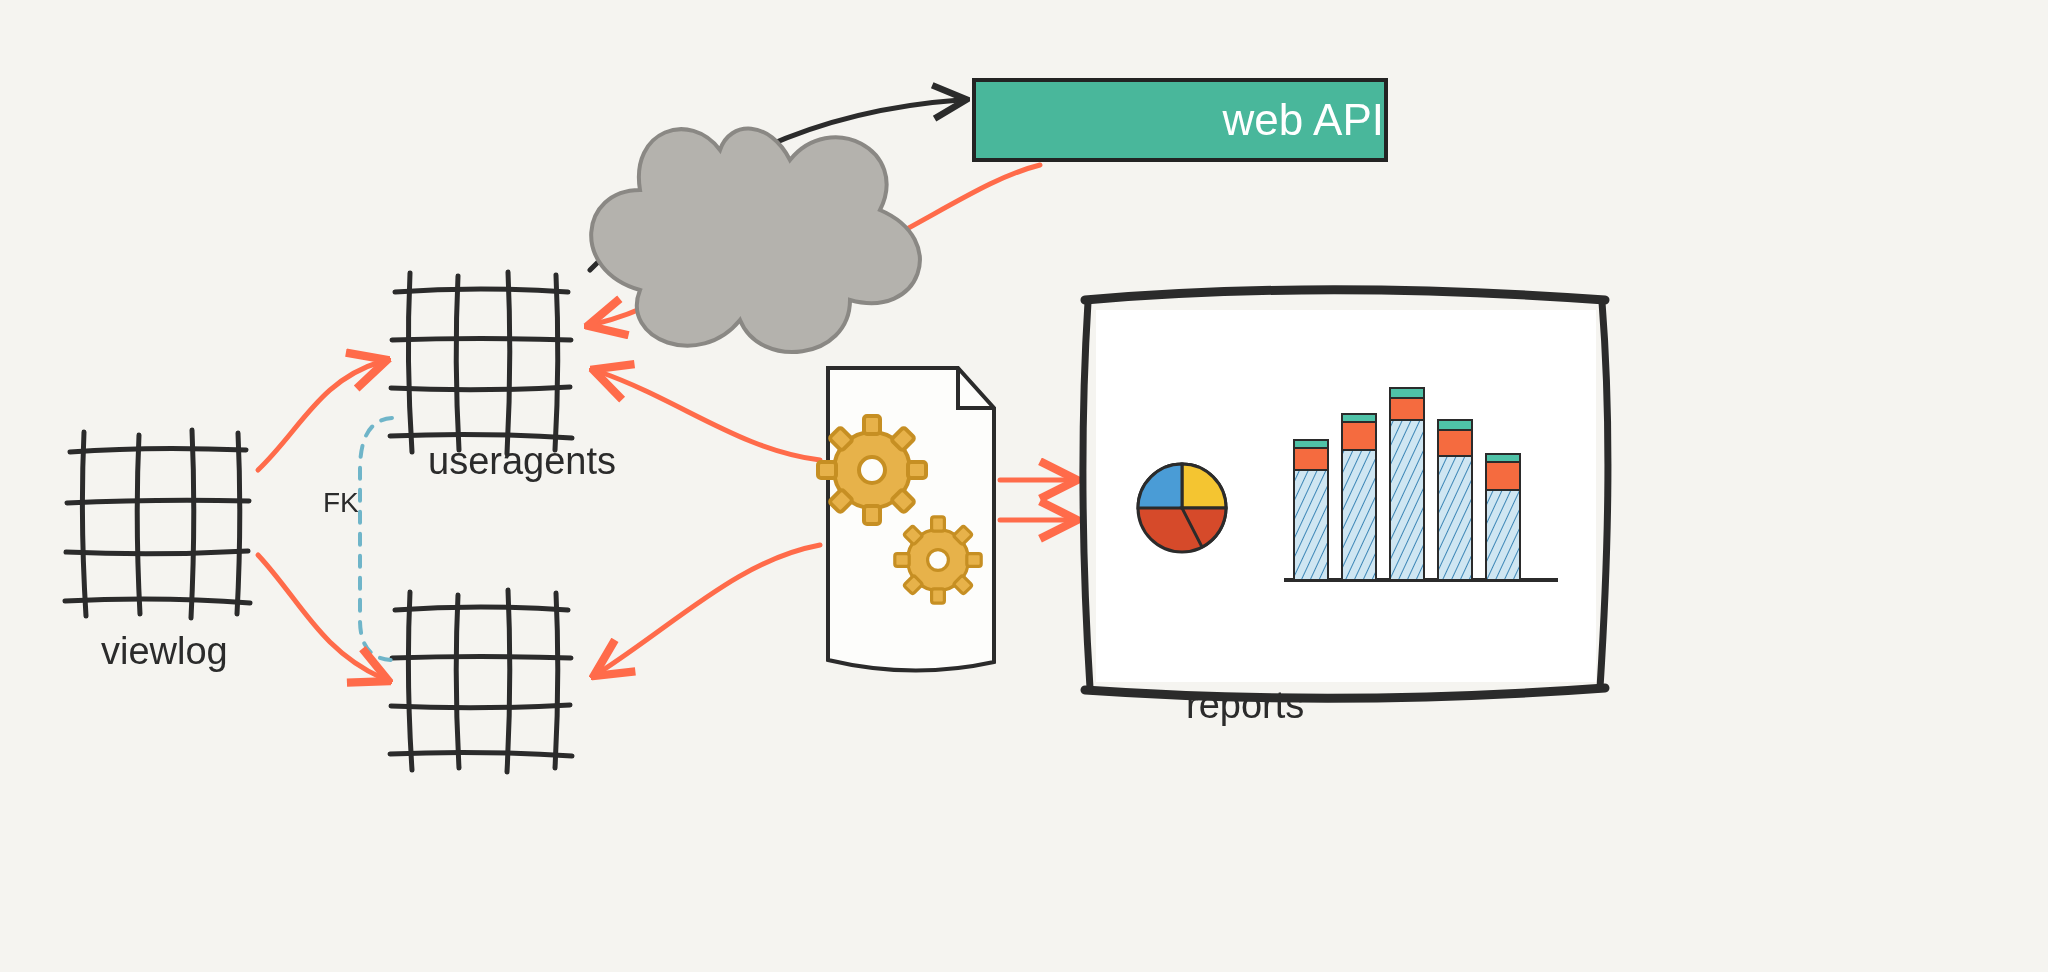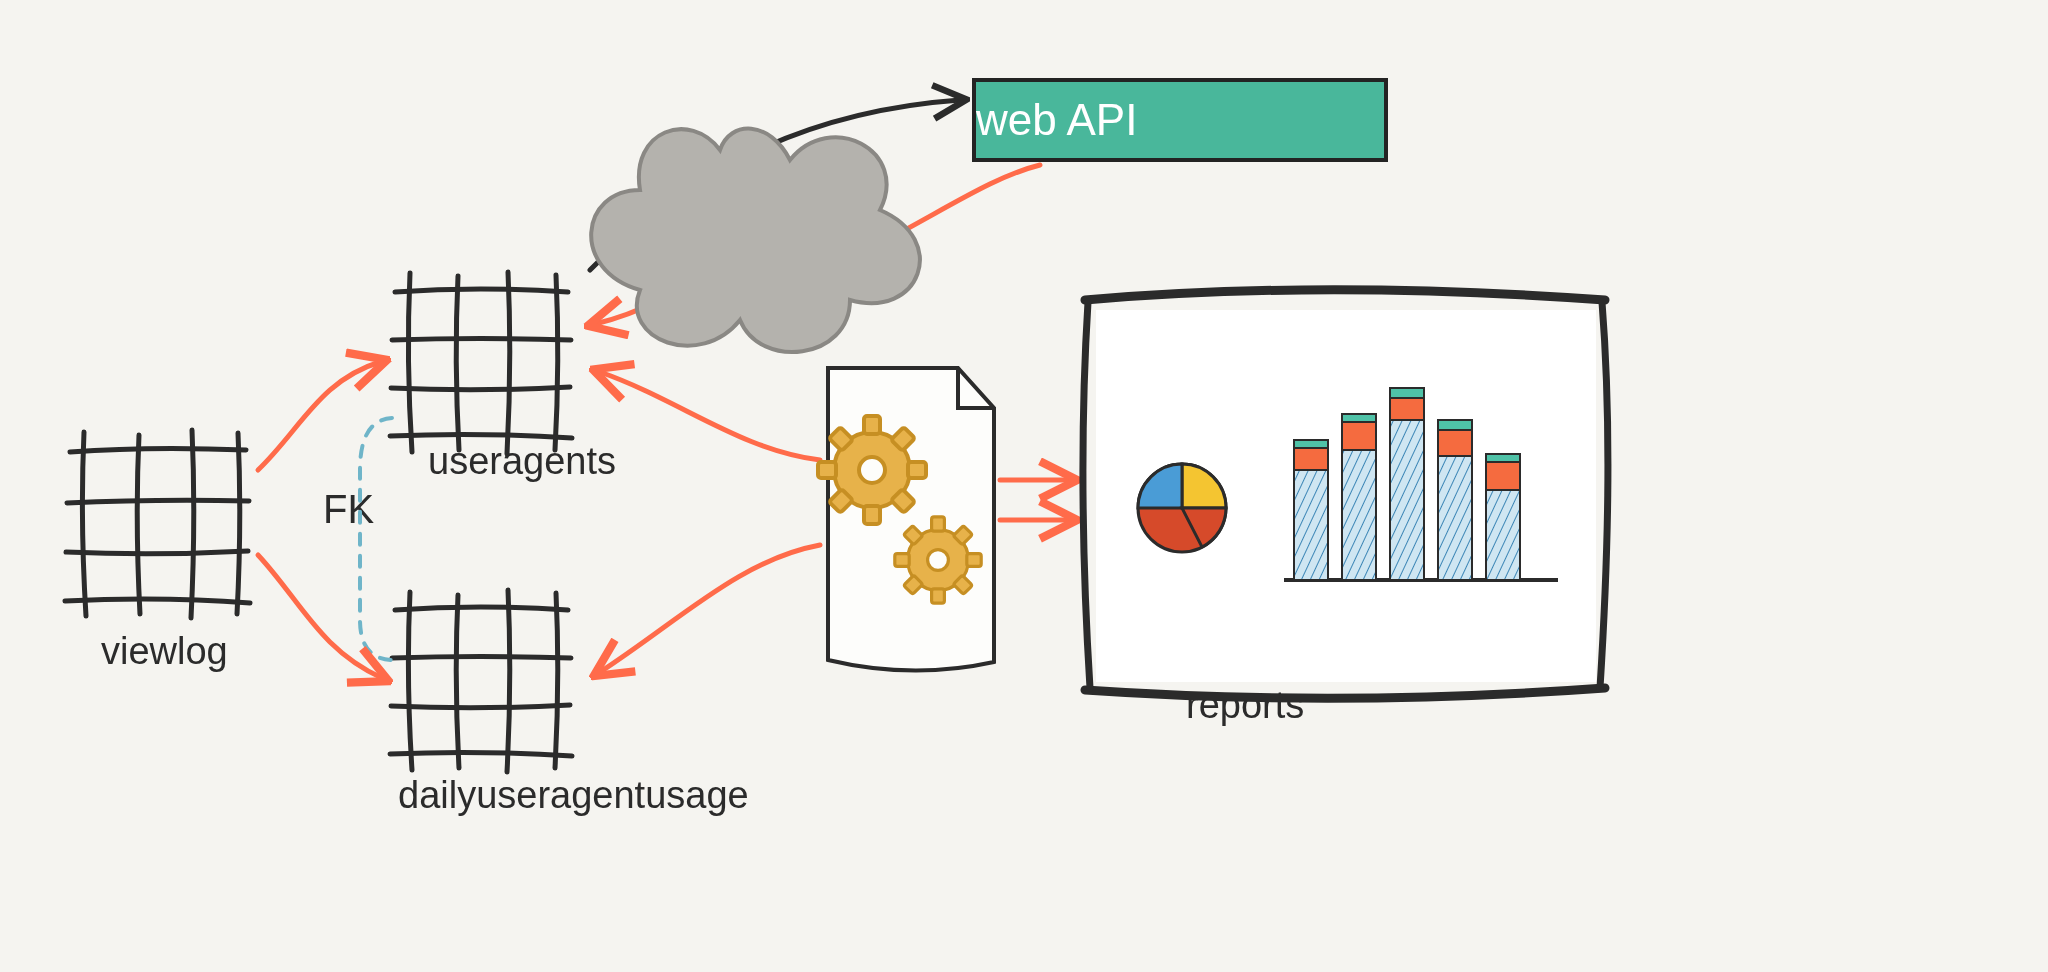--- a/index.html
+++ b/index.html
@@ -1,33 +1,32 @@
 <!DOCTYPE html>
 <html><head>
 <meta charset="utf-8">
 <style>
   html,body{margin:0;padding:0;width:2048px;height:972px;background:#f5f4f0;font-family:"Segoe UI","Helvetica Neue",Arial,sans-serif;overflow:hidden}
   .stage{position:relative;width:2048px;height:972px}
   .label{position:absolute;font-size:38px;color:#2b2b2b;font-weight:400}
-  .webapi-box{position:absolute;left:972px;top:78px;width:408px;height:76px;background:#49b79b;border:4px solid #232323;display:flex;align-items:center;justify-content:flex-start;color:#fff;font-size:44px}
+  .webapi-box{position:absolute;left:972px;top:78px;width:408px;height:76px;background:#49b79b;border:4px solid #232323;display:flex;align-items:center;justify-content:flex-end;color:#fff;font-size:44px}
   svg{position:absolute;left:0;top:0;overflow:visible}
 </style>
 </head>
 <body>
 <div class="stage">
 
 <div class="webapi-box">
   <span>web API</span>
 </div>
 
-<div class="label" style="left:323px;top:487px;font-size:40px">FK</div>
+<div class="label" style="left:323px;top:487px;font-size:28px">FK</div>
 
 <div class="label" style="left:101px;top:630px">viewlog</div>
 <div class="label" style="left:428px;top:440px">useragents</div>
-<div class="label" style="left:398px;top:774px">dailyuseragentusage</div>
 <div class="label" style="left:1186px;top:684px">reports</div>
 
 <svg width="2048" height="972">
   <defs>
     <marker id="arr-ink" viewBox="0 0 12 12" refX="9" refY="6" markerWidth="8" markerHeight="8" orient="auto-start-reverse">
       <path d="M1 1 L11 6 L1 11" fill="none" stroke="#2b2b2b" stroke-width="2"></path>
     </marker>
     <marker id="arr-flow" viewBox="0 0 12 12" refX="9" refY="6" markerWidth="9" markerHeight="9" orient="auto-start-reverse">
       <path d="M1 1 L11 6 L1 11" fill="none" stroke="#ff6b4a" stroke-width="2.2"></path>
     </marker>

